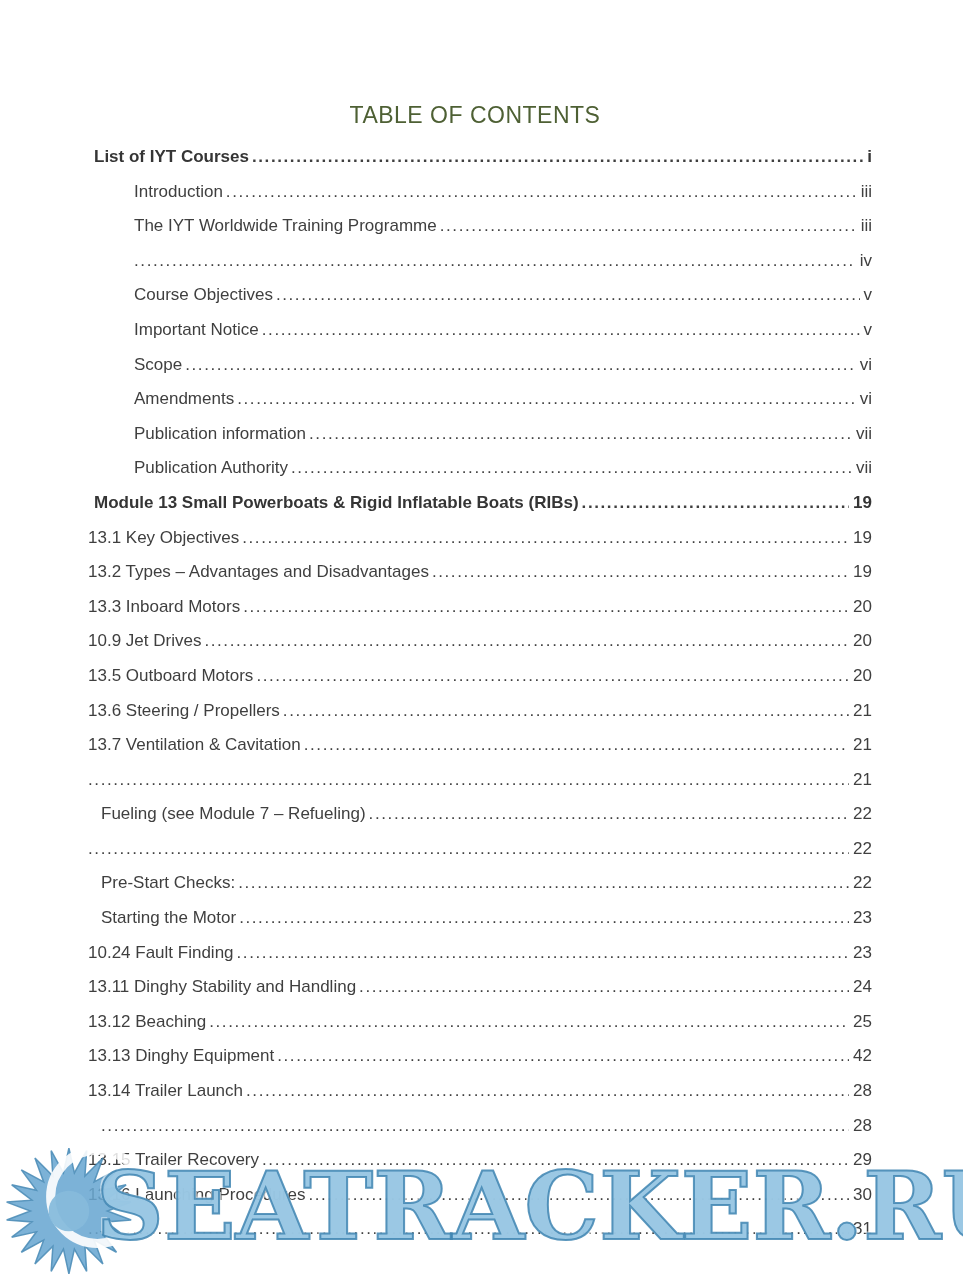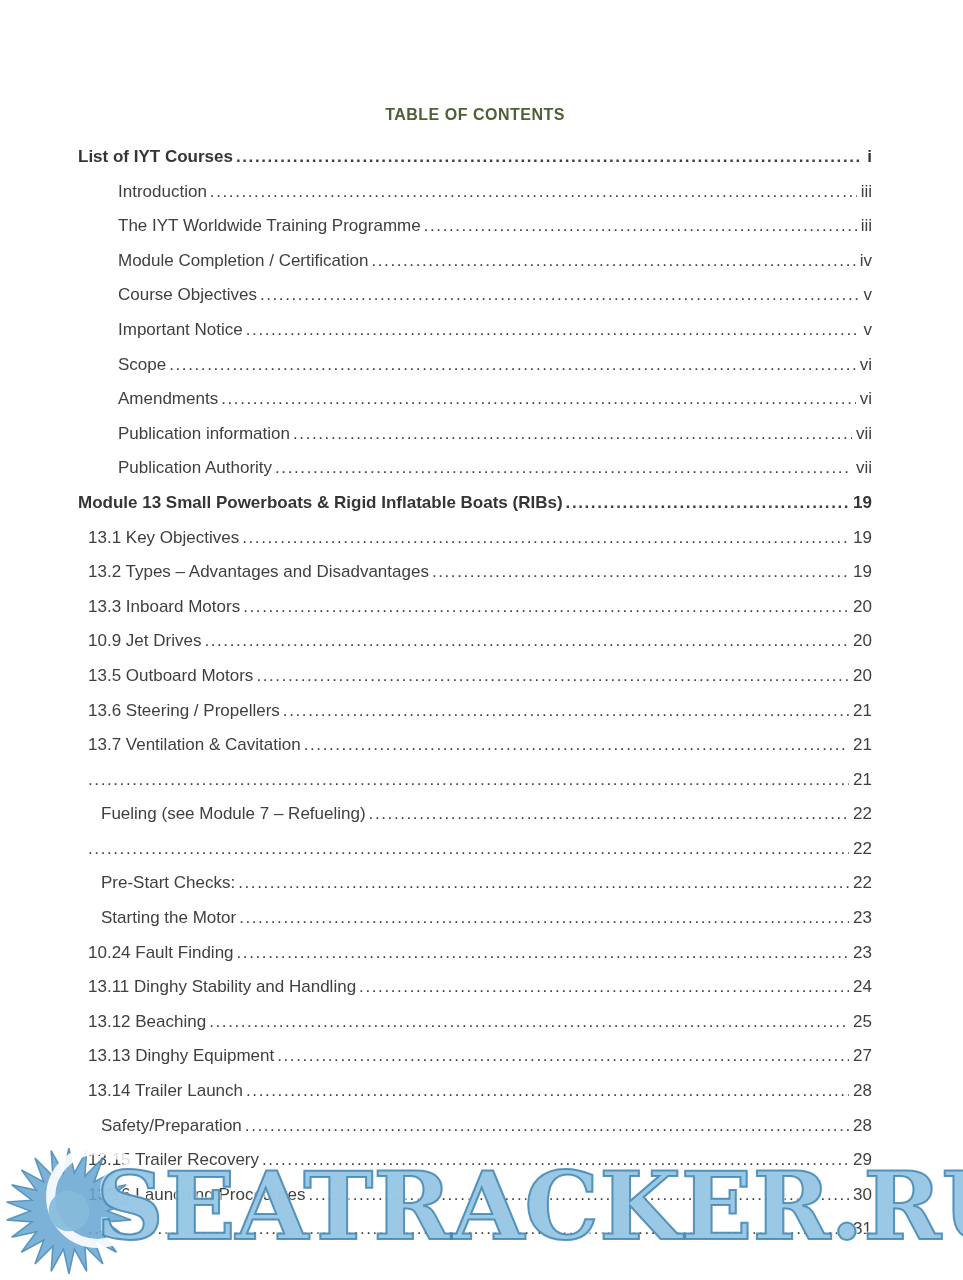--- a/index.html
+++ b/index.html
@@ -17,39 +17,39 @@
   }
   .content {
     position: absolute;
     left: 78px;
     top: 100px;
     width: 794px;
   }
   .toc-title {
     margin: 0 0 10px 0;
     text-align: center;
-    font-size: 16px;
-    font-weight: 700;
+    font-size: 23px;
+    font-weight: 400;
     letter-spacing: 0.5px;
     color: var(--title-color, #4e6034);
     line-height: 30px;
   }
   .toc-list { width: 100%; }
   .toc-row {
     display: flex;
     align-items: baseline;
     height: 34.6px;
     line-height: 34.6px;
     font-size: 17px;
     color: var(--text-color, #3f3f3f);
     cursor: pointer;
   }
   .toc-row.bold { font-weight: 700; color: #353535; }
-  .toc-row.lvl0 { margin-left: 0; justify-content: center; }
-  .toc-row.lvl1 { margin-left: 40px; }
+  .toc-row.lvl0 { margin-left: 16px; justify-content: center; }
+  .toc-row.lvl1 { margin-left: 56px; }
   .toc-row.lvl2 { margin-left: 10px; }
   .toc-row.lvl3 { margin-left: 23px; }
   .toc-label {
     flex: 0 0 auto;
     white-space: nowrap;
     padding-right: 3px;
   }
   .toc-dots {
     flex: 1 1 auto;
     overflow: hidden;
@@ -118,21 +118,20 @@
           <span class="toc-label">Introduction</span>
           <span class="toc-dots"></span>
           <span class="toc-page">iii</span>
         </div>
         <div class="toc-row lvl1">
           <span class="toc-label">The IYT Worldwide Training Programme</span>
           <span class="toc-dots"></span>
           <span class="toc-page">iii</span>
         </div>
         <div class="toc-row lvl1">
-          <span class="toc-label">Module Completion / Certification</span>
           <span class="toc-dots"></span>
           <span class="toc-page">iv</span>
         </div>
         <div class="toc-row lvl1">
           <span class="toc-label">Course Objectives</span>
           <span class="toc-dots"></span>
           <span class="toc-page">v</span>
         </div>
         <div class="toc-row lvl1">
           <span class="toc-label">Important Notice</span>
@@ -233,29 +232,28 @@
           <span class="toc-page">24</span>
         </div>
         <div class="toc-row lvl2">
           <span class="toc-label">13.12 Beaching</span>
           <span class="toc-dots"></span>
           <span class="toc-page">25</span>
         </div>
         <div class="toc-row lvl2">
           <span class="toc-label">13.13 Dinghy Equipment</span>
           <span class="toc-dots"></span>
-          <span class="toc-page">27</span>
+          <span class="toc-page">42</span>
         </div>
         <div class="toc-row lvl2">
           <span class="toc-label">13.14 Trailer Launch</span>
           <span class="toc-dots"></span>
           <span class="toc-page">28</span>
         </div>
         <div class="toc-row lvl3">
-          <span class="toc-label">Safety/Preparation</span>
           <span class="toc-dots"></span>
           <span class="toc-page">28</span>
         </div>
         <div class="toc-row lvl2">
           <span class="toc-label">13.15 Trailer Recovery</span>
           <span class="toc-dots"></span>
           <span class="toc-page">29</span>
         </div>
         <div class="toc-row lvl2">
           <span class="toc-label">13.16 Launching Procedures</span>

